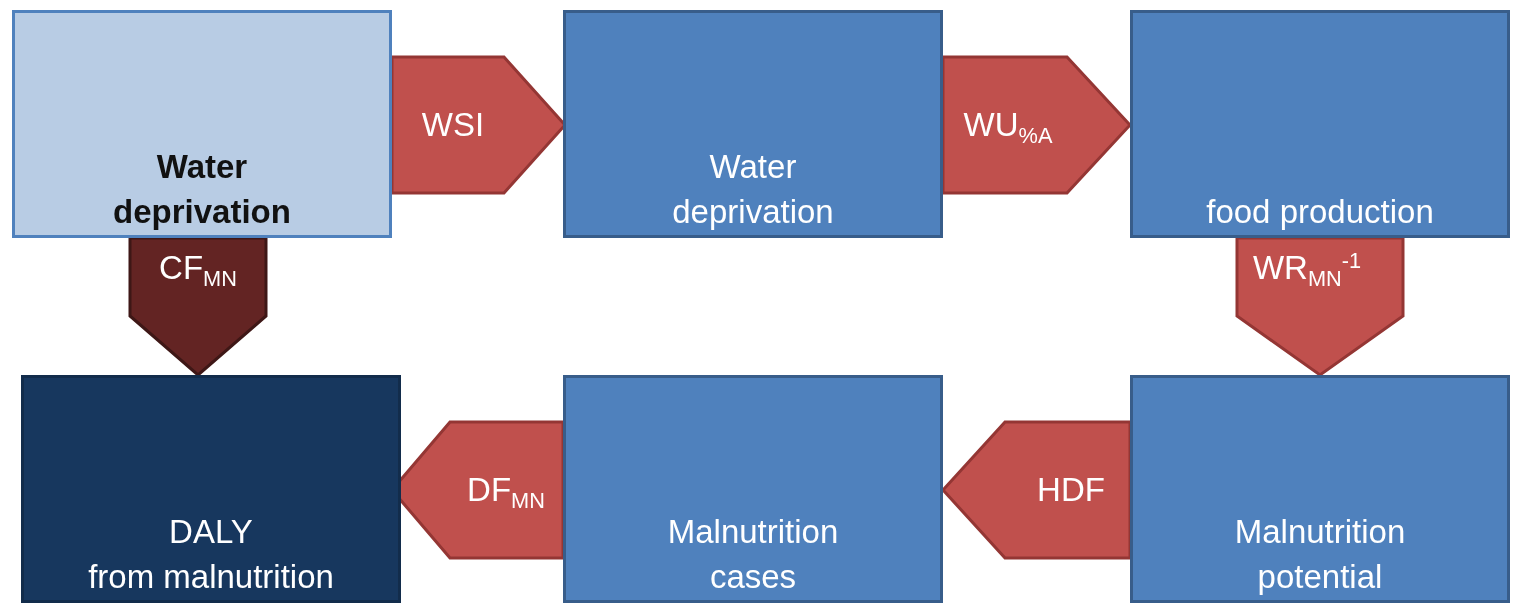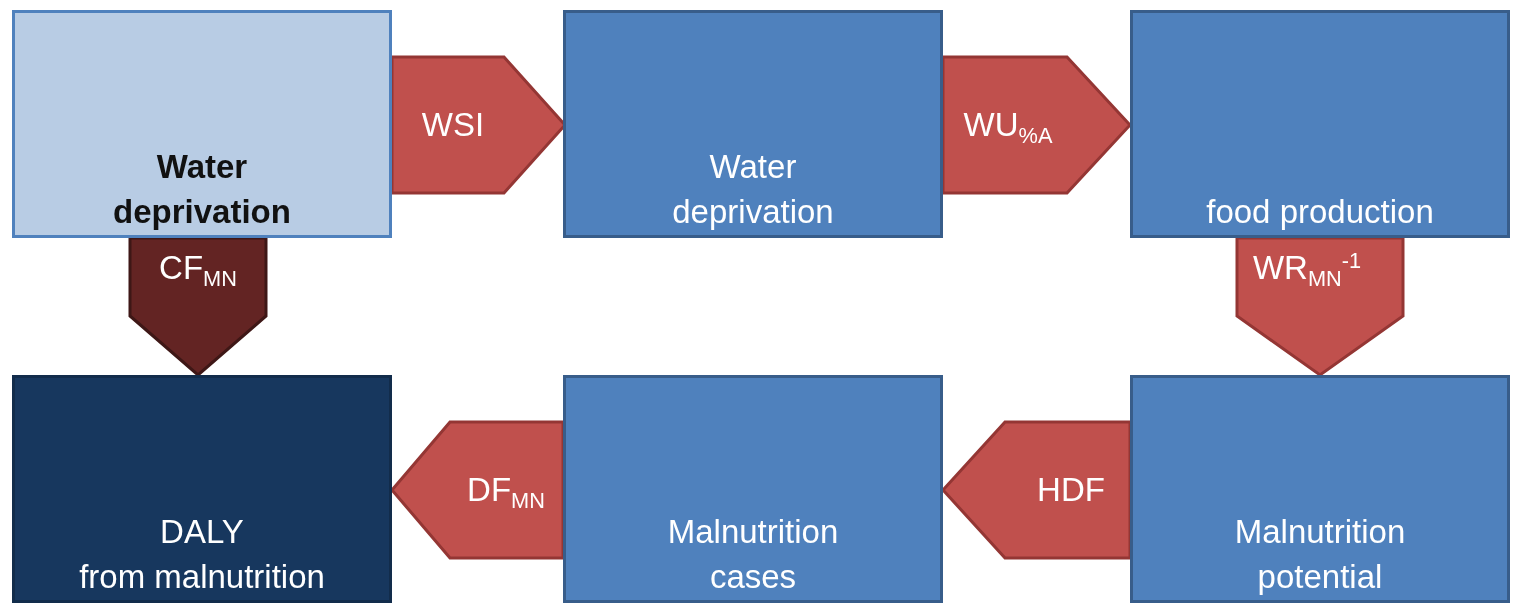--- a/index.html
+++ b/index.html
@@ -22,21 +22,21 @@
     display: flex;
     align-items: flex-end;
     justify-content: center;
     text-align: center;
     font-size: 33px;
     line-height: 1.38;
     z-index: 2;
   }
   .box.light { background: #b8cce4; border-color: #4f81bd; color: #111111; font-weight: bold; }
   .box.blue  { background: #4f81bd; border-color: #385d8a; color: #ffffff; }
-  .box.navy  { background: #17375e; border-color: #122c4b; color: #ffffff; }
+  .box.navy  { background: #17375e; border-color: #122c4b; color: #ffffff; margin-left: 9px; }
 
   .arrow { position: absolute; z-index: 1; display: block; }
 
   .arrow-label {
     position: absolute;
     z-index: 3;
     color: #ffffff;
     font-size: 33px;
     text-align: center;
     white-space: nowrap;

